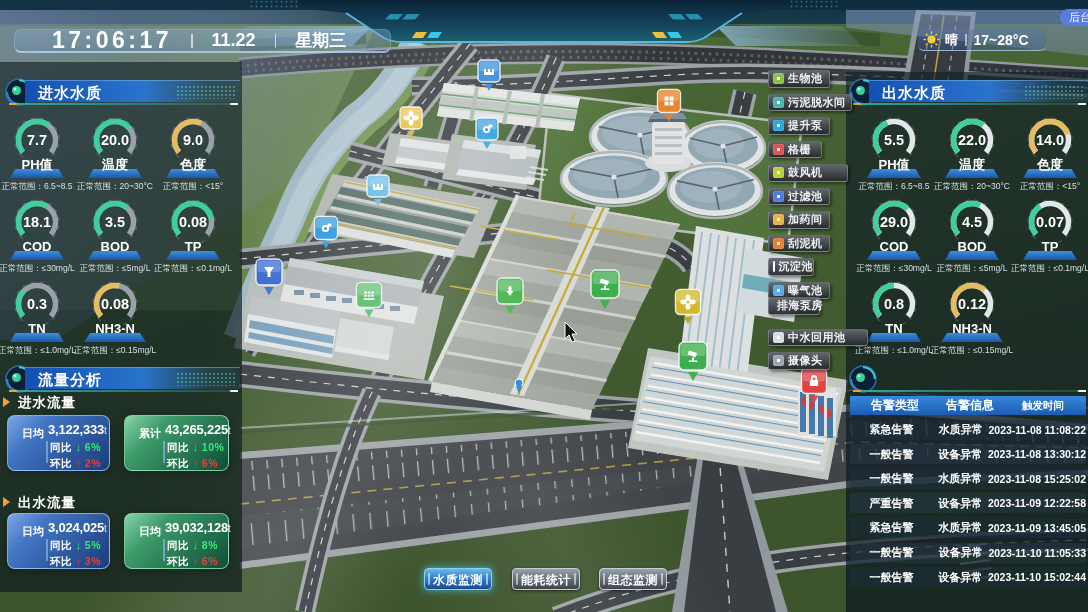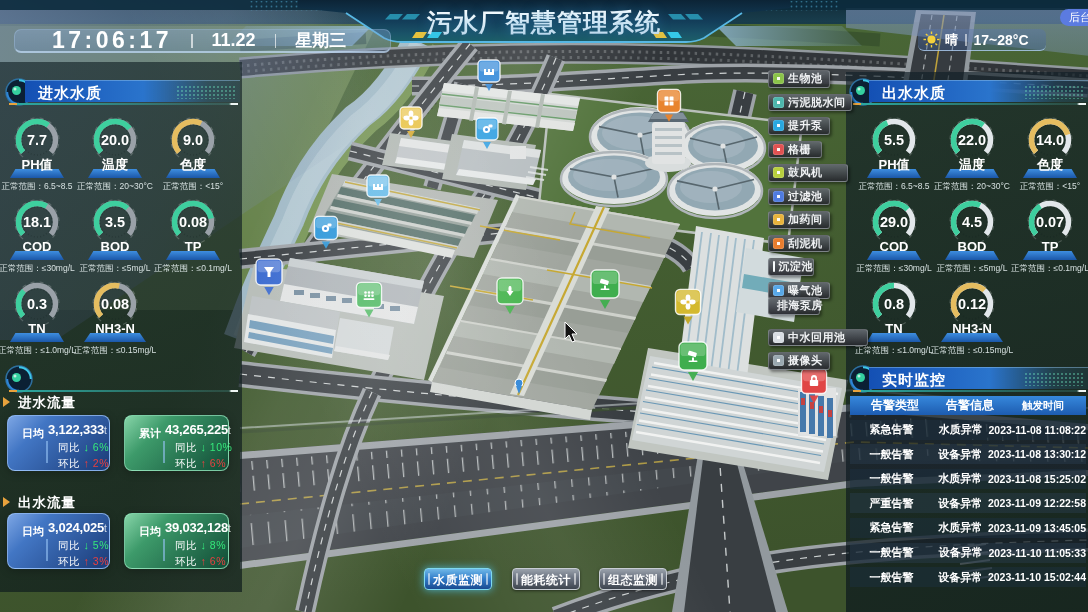--- a/index.html
+++ b/index.html
@@ -68,21 +68,21 @@
 .farr{display:inline-block;width:0;height:0;border-left:7px solid #e8a33d;border-top:5px solid transparent;
  border-bottom:5px solid transparent;margin-right:8px;margin-left:-11px}
 .fcard{height:56px;border-radius:8px;box-shadow:0 2px 8px rgba(0,0,0,0.25)}
 .cblue{background:linear-gradient(135deg,#7da6e4 0%,#4276c4 28%,#1d3f7c 95%);border:1px solid rgba(160,200,255,0.75)}
 .cgreen{background:linear-gradient(135deg,#86d4a8 0%,#3d9a6a 30%,#14523a 95%);border:1px solid rgba(150,230,190,0.75)}
 .ftag{position:absolute;left:14px;top:10px;font-size:11px;font-weight:bold}
 .fdiv{position:absolute;left:38px;top:25px;width:1.5px;height:22px;background:rgba(150,195,245,0.6)}
 .fbody{position:absolute;left:40px;top:6px;right:3px}
 .fnum{font-size:13px;font-weight:bold;letter-spacing:-0.2px;text-align:center;padding-right:10px;white-space:nowrap;line-height:16px}
 .ft{font-size:10px;font-weight:normal;color:rgba(255,255,255,0.8)}
-.frow{font-size:10.5px;font-weight:normal;margin-top:2px;letter-spacing:0.5px;padding-left:10px;white-space:nowrap}
+.frow{font-size:10.5px;font-weight:bold;margin-top:2px;letter-spacing:0.5px;padding-left:2px;white-space:nowrap}
 .dn{color:#35e87a;font-size:11px}
 .up{color:#e84040;font-size:11px}
 .pgreen{color:#35e87a}
 .pred{color:#e84040}
 
 .atable{left:850px;top:396px;width:236px}
 .athead{height:19px;background:linear-gradient(180deg,#3688dc,#1d5cb0);display:flex;align-items:center;
  font-size:12px;font-weight:bold;white-space:nowrap}
 .atrow{height:20px;margin-top:4.6px;background:rgba(28,48,66,0.45);display:flex;align-items:center;font-size:11px;font-weight:bold;white-space:nowrap}
 .atrow.alt{background:rgba(46,66,88,0.38)}
@@ -631,21 +631,20 @@
         <polygon points="685,14 698,14 703,19.5 690,19.5"></polygon>
       </g>
 <g>
         <polygon points="416,32 427,32 423,38 412,38" fill="#e8c23d"></polygon>
         <polygon points="431,32 442,32 438,38 427,38" fill="#35c8e8"></polygon>
         <polygon points="652,32 663,32 667,38 656,38" fill="#e8c23d"></polygon>
         <polygon points="667,32 678,32 682,38 671,38" fill="#35c8e8"></polygon>
       </g>
 </svg>
 
-<div class="title">污水厂智慧管理系统</div>
 
 <div class="timebar">
       <span class="clock">17:06:17</span>
       <span class="tsep"></span>
       <span class="tdate">11.22</span>
       <span class="tsep"></span>
       <span class="tweek">星期三</span>
     </div>
 
 <div class="wbar">
@@ -775,20 +774,24 @@
     <div class="grng" style="left:55px;top:345px;width:120px">正常范围：≤0.15mg/L</div>
 
 <div class="shead" style="left:4px;top:366px;width:236px">
       <svg class="sicon" width="30" height="30" viewBox="0 0 30 30">
         <circle cx="15" cy="15" r="13" fill="#0b2034" stroke="#2e6f9e" stroke-width="1.5"></circle>
         <path d="M15,3.2 A11.8,11.8 0 0 1 26.8,15" fill="none" stroke="#3ec8e8" stroke-width="2"></path>
         <path d="M15,26.8 A11.8,11.8 0 0 1 3.2,15" fill="none" stroke="#2e86d8" stroke-width="2"></path>
         <circle cx="12.5" cy="13.5" r="4.5" fill="#35d0a0"></circle>
         <circle cx="11" cy="12" r="1.5" fill="#bff0e0"></circle>
       </svg>
+      <div class="sbar">
+        <span class="stitle">流量分析</span>
+        <span class="sdots"></span>
+      </div>
     </div>
     <div class="sline" style="left:16px;top:389.5px;width:222px"></div>
 
 <div class="fsub" style="top:394px"><span class="farr"></span>进水流量</div>
 
 <div class="fcard cblue" style="left:7px;top:415px;width:103px">
       <div class="ftag">日均</div>
       <div class="fdiv"></div>
       <div class="fbody">
         <div class="fnum">3,122,333<span class="ft">t</span></div>
@@ -935,24 +938,20 @@
     <div class="grng" style="left:912px;top:345px;width:120px">正常范围：≤0.15mg/L</div>
 
 <div class="shead" style="left:848px;top:366px;width:240px">
       <svg class="sicon" width="30" height="30" viewBox="0 0 30 30">
         <circle cx="15" cy="15" r="13" fill="#0b2034" stroke="#2e6f9e" stroke-width="1.5"></circle>
         <path d="M15,3.2 A11.8,11.8 0 0 1 26.8,15" fill="none" stroke="#3ec8e8" stroke-width="2"></path>
         <path d="M15,26.8 A11.8,11.8 0 0 1 3.2,15" fill="none" stroke="#2e86d8" stroke-width="2"></path>
         <circle cx="12.5" cy="13.5" r="4.5" fill="#35d0a0"></circle>
         <circle cx="11" cy="12" r="1.5" fill="#bff0e0"></circle>
       </svg>
-      <div class="sbar">
-        <span class="stitle">实时监控</span>
-        <span class="sdots"></span>
-      </div>
     </div>
     <div class="sline" style="left:860px;top:389.5px;width:226px"></div>
 
 <div class="atable">
 <div class="athead">
         <span class="c1">告警类型</span>
         <span class="c2">告警信息</span>
         <span class="c3">触发时间</span>
       </div>
 

